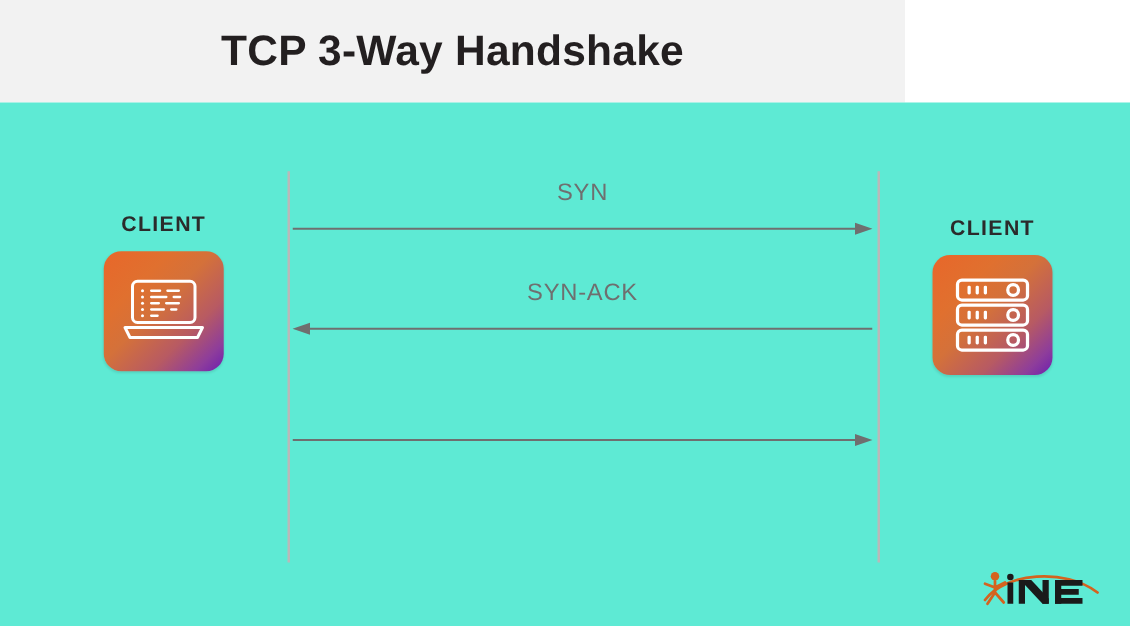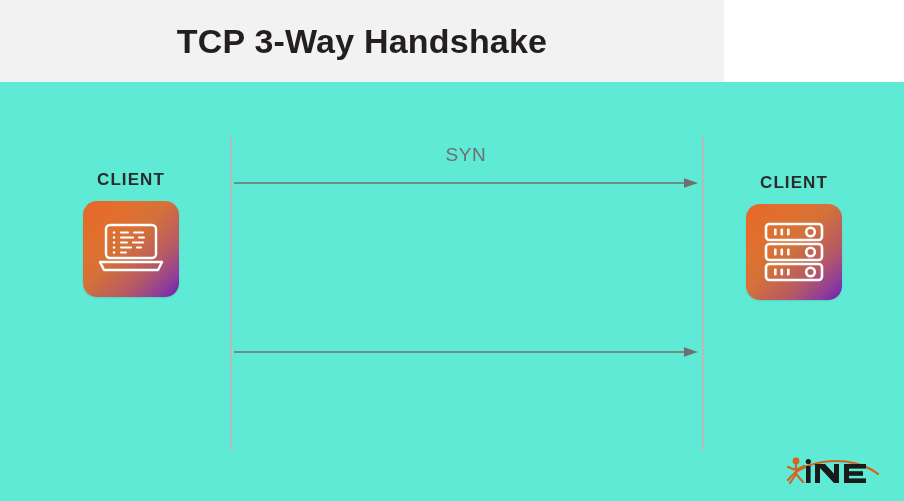--- a/index.html
+++ b/index.html
@@ -211,20 +211,29 @@
   <div class="message msg-syn">
     <div class="msg-label">SYN</div>
     <span class="msg-arrow">
       <svg width="464" height="14" viewBox="0 0 464 14">
         <line x1="0" y1="7" x2="452" y2="7" stroke="#6f6f6f" stroke-width="1.5"></line>
         <path d="M464 7 L450 2.2 L450 11.8 Z" fill="#6f6f6f"></path>
       </svg>
     </span>
   </div>
 
+  <div class="message msg-synack">
+    <div class="msg-label">SYN-ACK</div>
+    <span class="msg-arrow">
+      <svg width="464" height="14" viewBox="0 0 464 14">
+        <line x1="12" y1="7" x2="464" y2="7" stroke="#6f6f6f" stroke-width="1.5"></line>
+        <path d="M0 7 L14 2.2 L14 11.8 Z" fill="#6f6f6f"></path>
+      </svg>
+    </span>
+  </div>
 
   <div class="message msg-ack">
     <span class="msg-arrow">
       <svg width="464" height="14" viewBox="0 0 464 14">
         <line x1="0" y1="7" x2="452" y2="7" stroke="#6f6f6f" stroke-width="1.5"></line>
         <path d="M464 7 L450 2.2 L450 11.8 Z" fill="#6f6f6f"></path>
       </svg>
     </span>
   </div>
 

